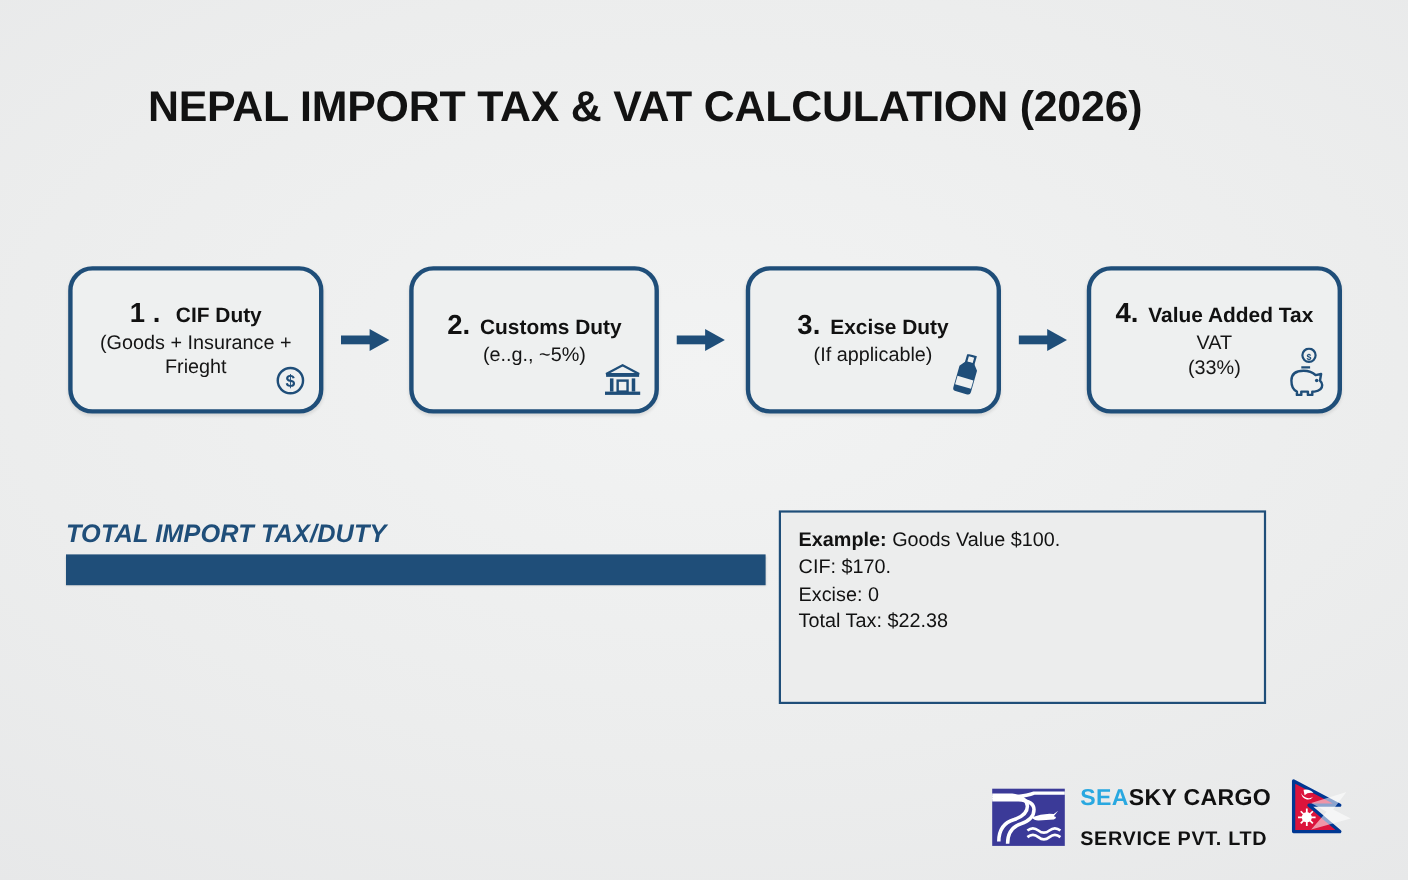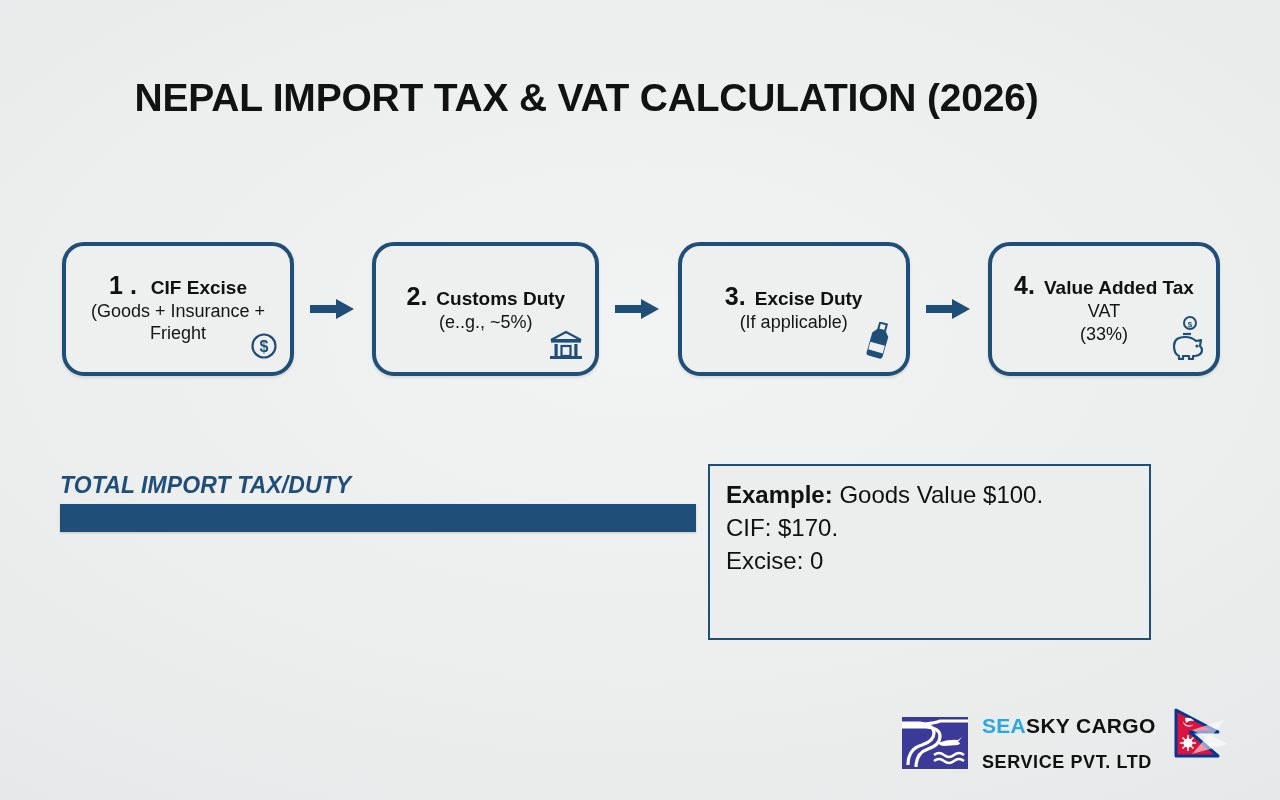--- a/index.html
+++ b/index.html
@@ -149,21 +149,21 @@
     left: 708px;
     top: 464px;
     width: 443px;
     height: 176px;
     border: 2px solid #1f4e79;
     background: #eceded;
     padding: 12px 16px 10px 16px;
   }
 
   .example-line {
-    font-size: 24px;
+    font-size: 18px;
     color: #111;
     line-height: 1.38;
     white-space: nowrap;
   }
   .example-line .lead { font-weight: bold; }
 
   
   .logo-block {
     position: absolute;
     left: 900px;
@@ -208,21 +208,21 @@
 
 <div class="slide">
 
   <div class="title">NEPAL IMPORT TAX &amp; VAT CALCULATION (2026)</div>
 
   <div class="flow">
 
     <div class="step-box b1">
       <div class="step-head">
         <span class="step-num">1 .</span>
-        <span class="step-title">CIF Excise</span>
+        <span class="step-title">CIF Duty</span>
       </div>
       <div class="step-sub wrap">(Goods + Insurance + Frieght</div>
       <span class="step-icon icon-dollar">
         <svg width="28" height="28" viewBox="0 0 28 28">
           <circle cx="14" cy="14" r="11.5" fill="none" stroke="#1f4e79" stroke-width="2.2"></circle>
           <text x="14" y="20" text-anchor="middle" font-family="Liberation Sans, sans-serif" font-size="16" font-weight="bold" fill="#1f4e79">$</text>
         </svg>
       </span>
     </div>
 
@@ -306,20 +306,21 @@
 
   <div class="total-label">TOTAL IMPORT TAX/DUTY</div>
   <div class="total-bar"></div>
 
   <div class="example-box">
     <div class="example-line">
       <span class="lead">Example:</span><span> Goods Value $100.</span>
     </div>
     <div class="example-line">CIF: $170.</div>
     <div class="example-line">Excise: 0</div>
+    <div class="example-line">Total Tax: $22.38</div>
   </div>
 
   <div class="logo-block">
 
     <span class="logo-mark">
       <svg width="70" height="56" viewBox="0 0 70 56">
         <rect x="2" y="2" width="66" height="52" fill="#3b3a98"></rect>
         <path d="M2 10 Q30 10 40 6 L68 6" fill="none" stroke="#ffffff" stroke-width="3"></path>
         <path d="M8 50 Q8 34 22 30 Q34 26 34 18 Q34 10 20 8 L2 8" fill="none" stroke="#ffffff" stroke-width="3.2"></path>
         <path d="M16 52 Q16 38 28 34 Q40 30 40 21 Q40 13 26 12 L2 12" fill="none" stroke="#ffffff" stroke-width="3.2"></path>

